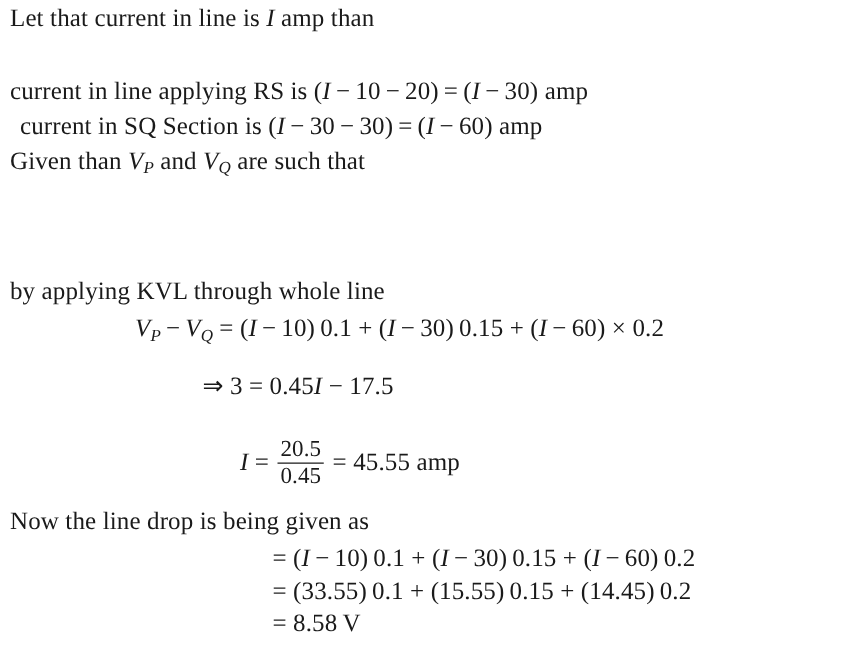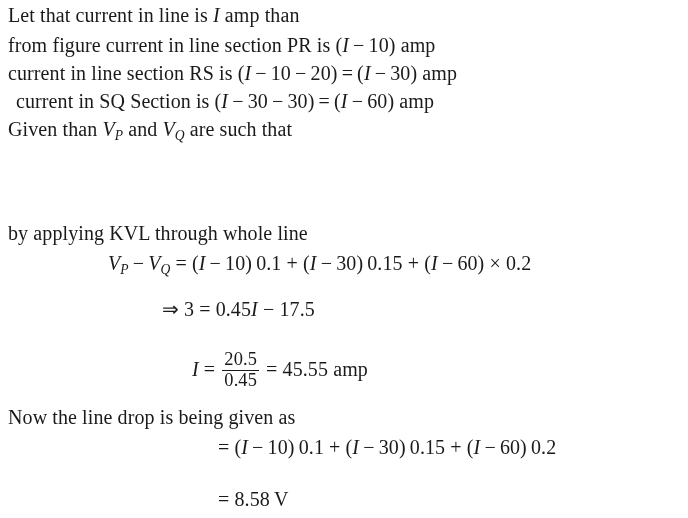--- a/index.html
+++ b/index.html
@@ -75,28 +75,23 @@
 <body>
 
 <div id="sheet">
 
   <div class="line" style="left:8px; top:4px;">
     <span>Let that current in line is</span>
     <span class="v">I</span>
     <span>amp than</span>
   </div>
 
-  <div class="line" style="left:8px; top:34px;">
-    <span>from figure current in line section PR is</span>
-    <span class="op">(</span><span class="v">I</span><span class="op"> − </span><span>10</span><span class="op">)</span>
-    <span>amp</span>
-  </div>
 
   <div class="line" style="left:8px; top:62px;">
-    <span>current in line section RS is</span>
+    <span>current in line applying RS is</span>
     <span class="op">(</span><span class="v">I</span><span class="op"> − </span><span>10</span><span class="op"> − </span><span>20</span><span class="op">) = (</span><span class="v">I</span><span class="op"> − </span><span>30</span><span class="op">)</span>
     <span>amp</span>
   </div>
 
   <div class="line" style="left:16px; top:90px;">
     <span>current in SQ Section is</span>
     <span class="op">(</span><span class="v">I</span><span class="op"> − </span><span>30</span><span class="op"> − </span><span>30</span><span class="op">) = (</span><span class="v">I</span><span class="op"> − </span><span>60</span><span class="op">)</span>
     <span>amp</span>
   </div>
 
@@ -126,18 +121,21 @@
   </div>
 
   <div class="line" style="left:8px; top:406px;text-align:center;">
     <span>Now the line drop is being given as</span>
   </div>
 
   <div class="line" style="left:218px; top:436px;">
     <span class="op">=&nbsp;(</span><span class="v">I</span><span class="op"> − </span><span>10</span><span class="op">) </span><span>0.1</span><span class="op">&nbsp;+&nbsp;(</span><span class="v">I</span><span class="op"> − </span><span>30</span><span class="op">) </span><span>0.15</span><span class="op">&nbsp;+&nbsp;(</span><span class="v">I</span><span class="op"> − </span><span>60</span><span class="op">) </span><span>0.2</span>
   </div>
 
+  <div class="line" style="left:218px; top:462px;">
+    <span class="op">=&nbsp;(</span><span>33.55</span><span class="op">) </span><span>0.1</span><span class="op">&nbsp;+&nbsp;(</span><span>15.55</span><span class="op">) </span><span>0.15</span><span class="op">&nbsp;+&nbsp;(</span><span>14.45</span><span class="op">) </span><span>0.2</span>
+  </div>
 
   <div class="line" style="left:218px; top:488px;">
     <span class="op">=&nbsp;</span><span>8.58</span><span class="op"> </span><span class="unit">V</span>
   </div>
 
 </div>
 
 </body></html>

